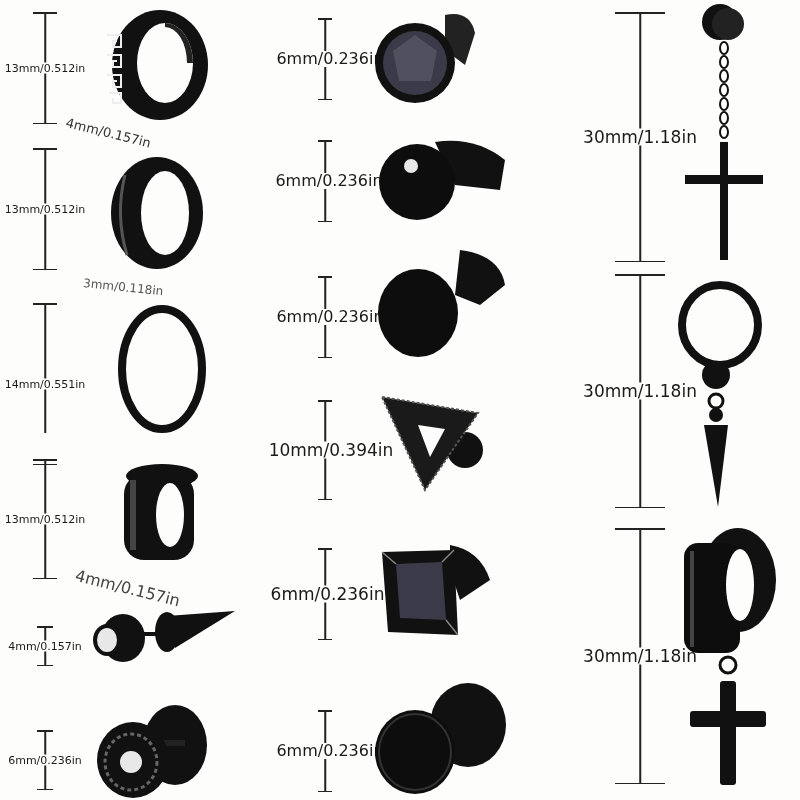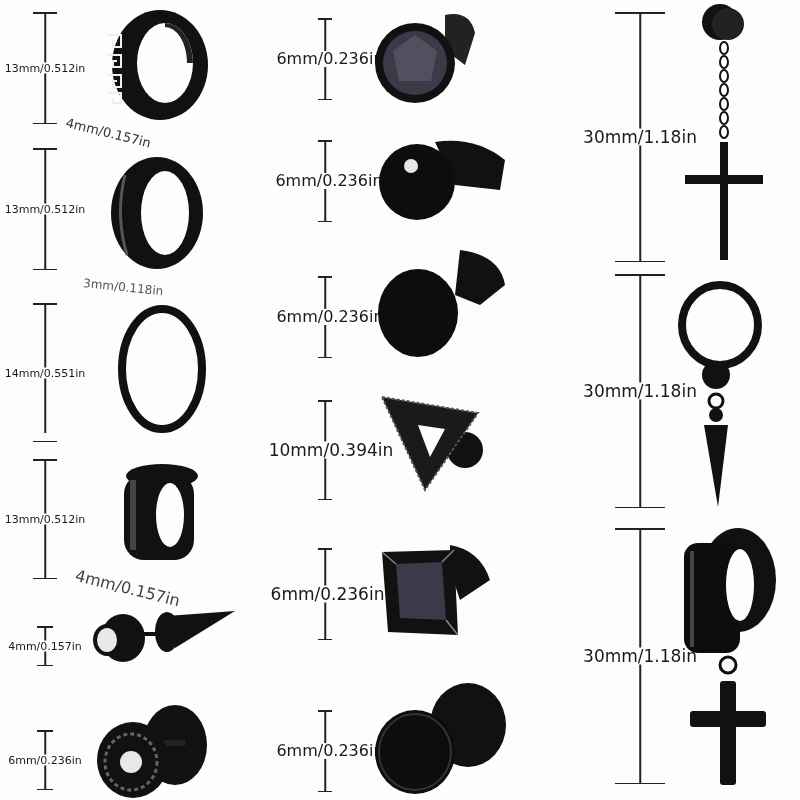--- a/index.html
+++ b/index.html
@@ -42,21 +42,21 @@
   <div class="cap" style="bottom:0;width:24px;"></div>
   <div class="lbl small">13mm/0.512in</div>
 </div>
 <svg style="left:105px;top:155px;" width="110" height="120" viewBox="0 0 110 120">
   <ellipse cx="52" cy="58" rx="46" ry="56" fill="#111"></ellipse>
   <ellipse cx="60" cy="58" rx="24" ry="42" fill="#fdfdfb"></ellipse>
   <path d="M20 20 Q10 60 22 100" stroke="#555" stroke-width="3" fill="none"></path>
 </svg>
 <div class="slant small" style="left:84px;top:276px;transform:rotate(6deg);transform-origin:left top;font-size:12px;color:#555;">3mm/0.118in</div>
 
-<div class="dim" style="left:20px;top:303px;width:50px;height:139px;">
+<div class="dim" style="left:20px;top:303px;width:50px;height:162px;">
   <div class="cap" style="top:0;width:24px;"></div>
   <div class="bar" style="top:0;height:130px;"></div>
   <div class="cap" style="bottom:0;width:24px;"></div>
   <div class="lbl small">14mm/0.551in</div>
 </div>
 <svg style="left:115px;top:305px;" width="95" height="130" viewBox="0 0 95 130">
   <ellipse cx="47" cy="64" rx="40" ry="60" fill="none" stroke="#111" stroke-width="8"></ellipse>
 </svg>
 
 <div class="dim" style="left:20px;top:459px;width:50px;height:120px;">

